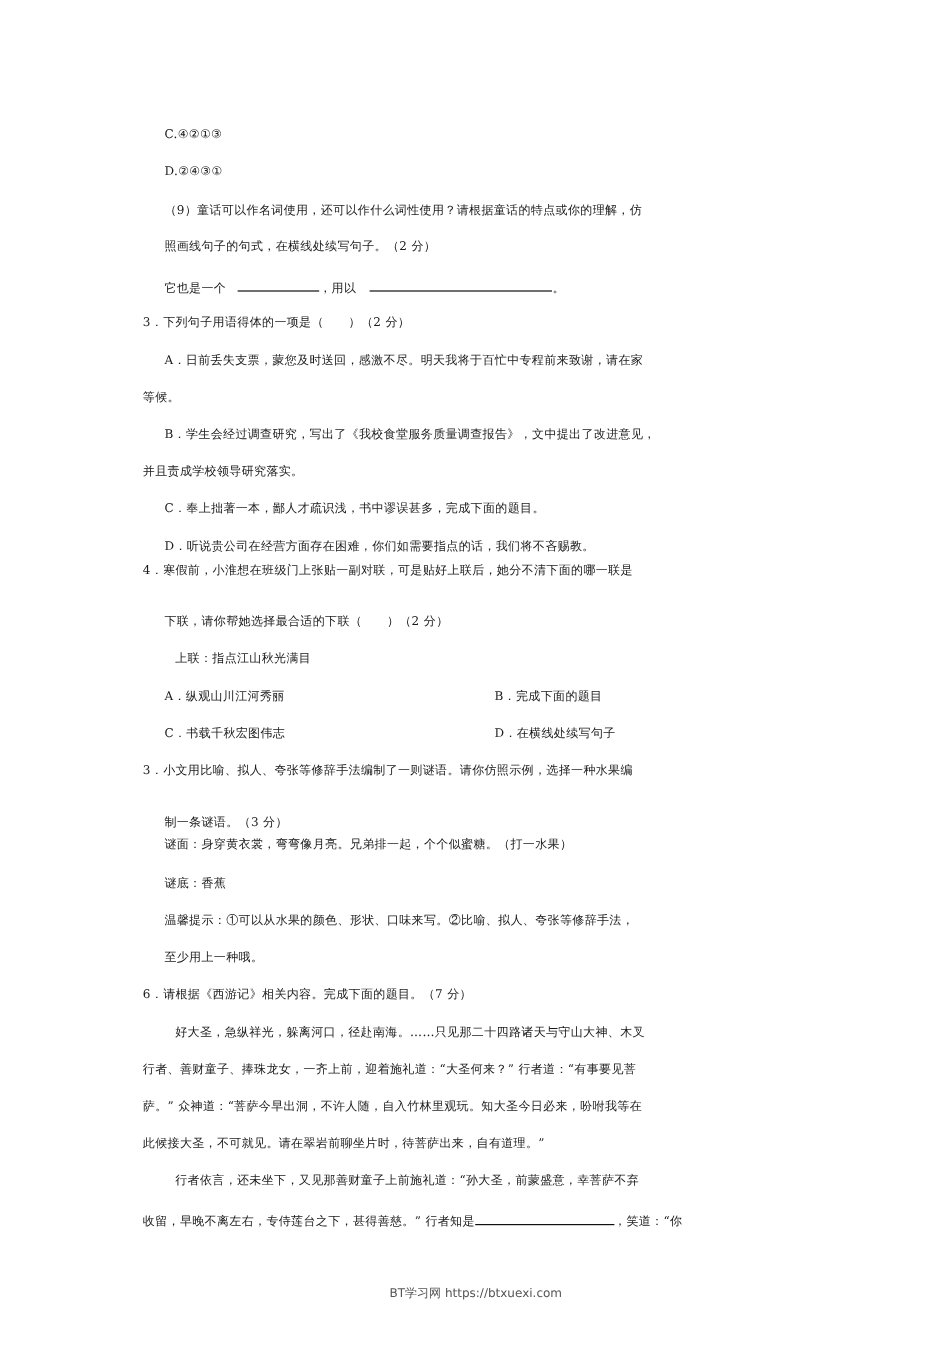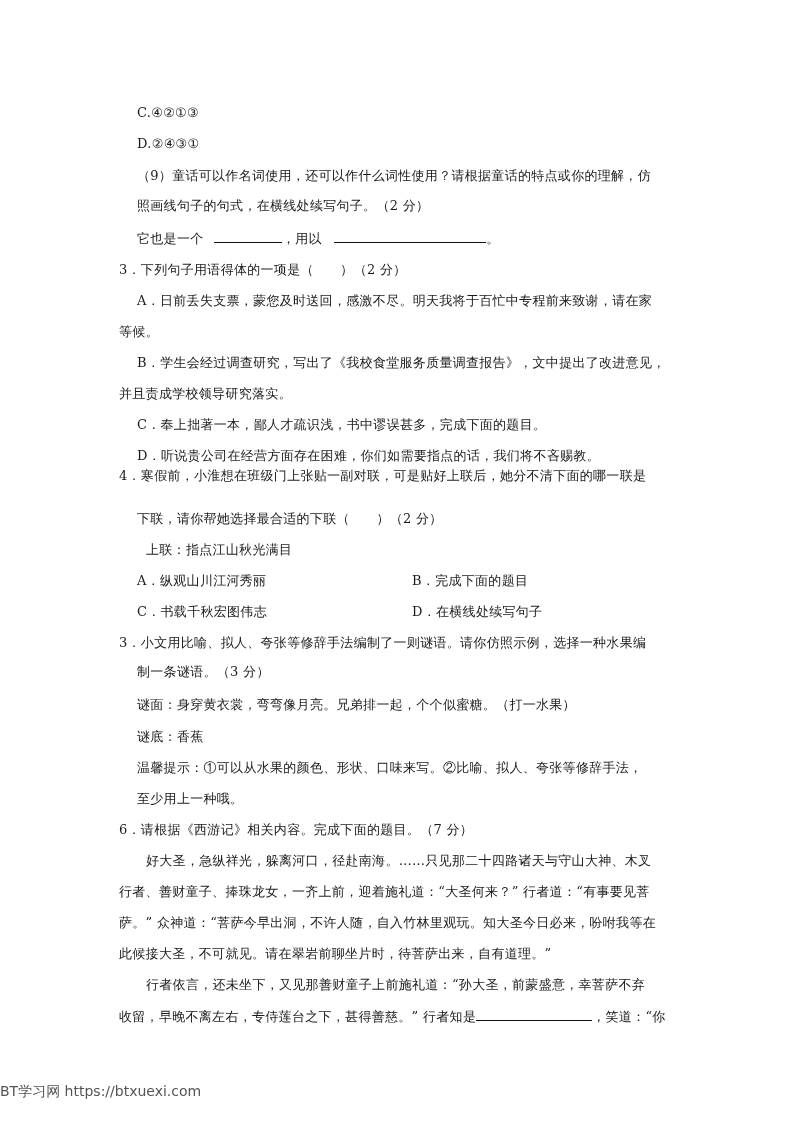--- a/index.html
+++ b/index.html
@@ -1,21 +1,21 @@
 <!DOCTYPE html>
 <html><head>
 <meta charset="utf-8">
 <style>
   html, body { margin: 0; padding: 0; background: #ffffff; }
   body { width: 793px; height: 1122px; position: relative; overflow: hidden;
          font-family: "DejaVu Serif", "Liberation Serif", serif; color: #1a1a1a; }
-  .line { position: absolute; font-size: 13px; line-height: 16px; white-space: nowrap; letter-spacing: 0.3px; }
+  .line { position: absolute; font-size: 10px; line-height: 16px; white-space: nowrap; letter-spacing: 0.3px; }
   .blank { display: inline-block; border-bottom: 1px solid #111; height: 12px; vertical-align: baseline; }
-  .footer { position: absolute; left: 0; width: 793px; top: 1071px; text-align: left;
-            font-family: "DejaVu Sans", "Liberation Sans", sans-serif; font-size: 14px; color: #555; margin-top: 12px; }
+  .footer { position: absolute; left: 0; width: 793px; top: 1071px; text-align: center;
+            font-family: "DejaVu Sans", "Liberation Sans", sans-serif; font-size: 10px; color: #555; }
 </style>
 </head>
 <body>
 
 <div>
   <div class="line" style="left:137px;top:105px">C.④②①③</div>
   <div class="line" style="left:137px;top:136px">D.②④③①</div>
   <div class="line" style="left:137px;top:168px">（9）童话可以作名词使用，还可以作什么词性使用？请根据童话的特点或你的理解，仿</div>
   <div class="line" style="left:137px;top:198px">照画线句子的句式，在横线处续写句子。（2 分）</div>
   <div class="line" style="left:137px;top:230px">
@@ -34,21 +34,21 @@
 
   <div class="line" style="left:119px;top:468px">4．寒假前，小淮想在班级门上张贴一副对联，可是贴好上联后，她分不清下面的哪一联是</div>
   <div class="line" style="left:137px;top:511px">下联，请你帮她选择最合适的下联（　　）（2 分）</div>
   <div class="line" style="left:146px;top:542px">上联：指点江山秋光满目</div>
   <div class="line" style="left:137px;top:573px">A．纵观山川江河秀丽</div>
   <div class="line" style="left:412px;top:573px">B．完成下面的题目</div>
   <div class="line" style="left:137px;top:604px">C．书载千秋宏图伟志</div>
   <div class="line" style="left:412px;top:604px">D．在横线处续写句子</div>
 
   <div class="line" style="left:119px;top:635px">3．小文用比喻、拟人、夸张等修辞手法编制了一则谜语。请你仿照示例，选择一种水果编</div>
-  <div class="line" style="left:137px;top:664px">制一条谜语。（3 分）</div>
+  <div class="line" style="left:137px;top:678px">制一条谜语。（3 分）</div>
   <div class="line" style="left:137px;top:697px">谜面：身穿黄衣裳，弯弯像月亮。兄弟排一起，个个似蜜糖。（打一水果）</div>
   <div class="line" style="left:137px;top:729px">谜底：香蕉</div>
   <div class="line" style="left:137px;top:760px">温馨提示：①可以从水果的颜色、形状、口味来写。②比喻、拟人、夸张等修辞手法，</div>
   <div class="line" style="left:137px;top:791px">至少用上一种哦。</div>
 
   <div class="line" style="left:119px;top:822px">6．请根据《西游记》相关内容。完成下面的题目。（7 分）</div>
   <div class="line" style="left:146px;top:853px">好大圣，急纵祥光，躲离河口，径赴南海。……只见那二十四路诸天与守山大神、木叉</div>
   <div class="line" style="left:119px;top:884px">行者、善财童子、捧珠龙女，一齐上前，迎着施礼道：“大圣何来？” 行者道：“有事要见菩</div>
   <div class="line" style="left:119px;top:915px">萨。” 众神道：“菩萨今早出洞，不许人随，自入竹林里观玩。知大圣今日必来，吩咐我等在</div>
   <div class="line" style="left:119px;top:946px">此候接大圣，不可就见。请在翠岩前聊坐片时，待菩萨出来，自有道理。”</div>

